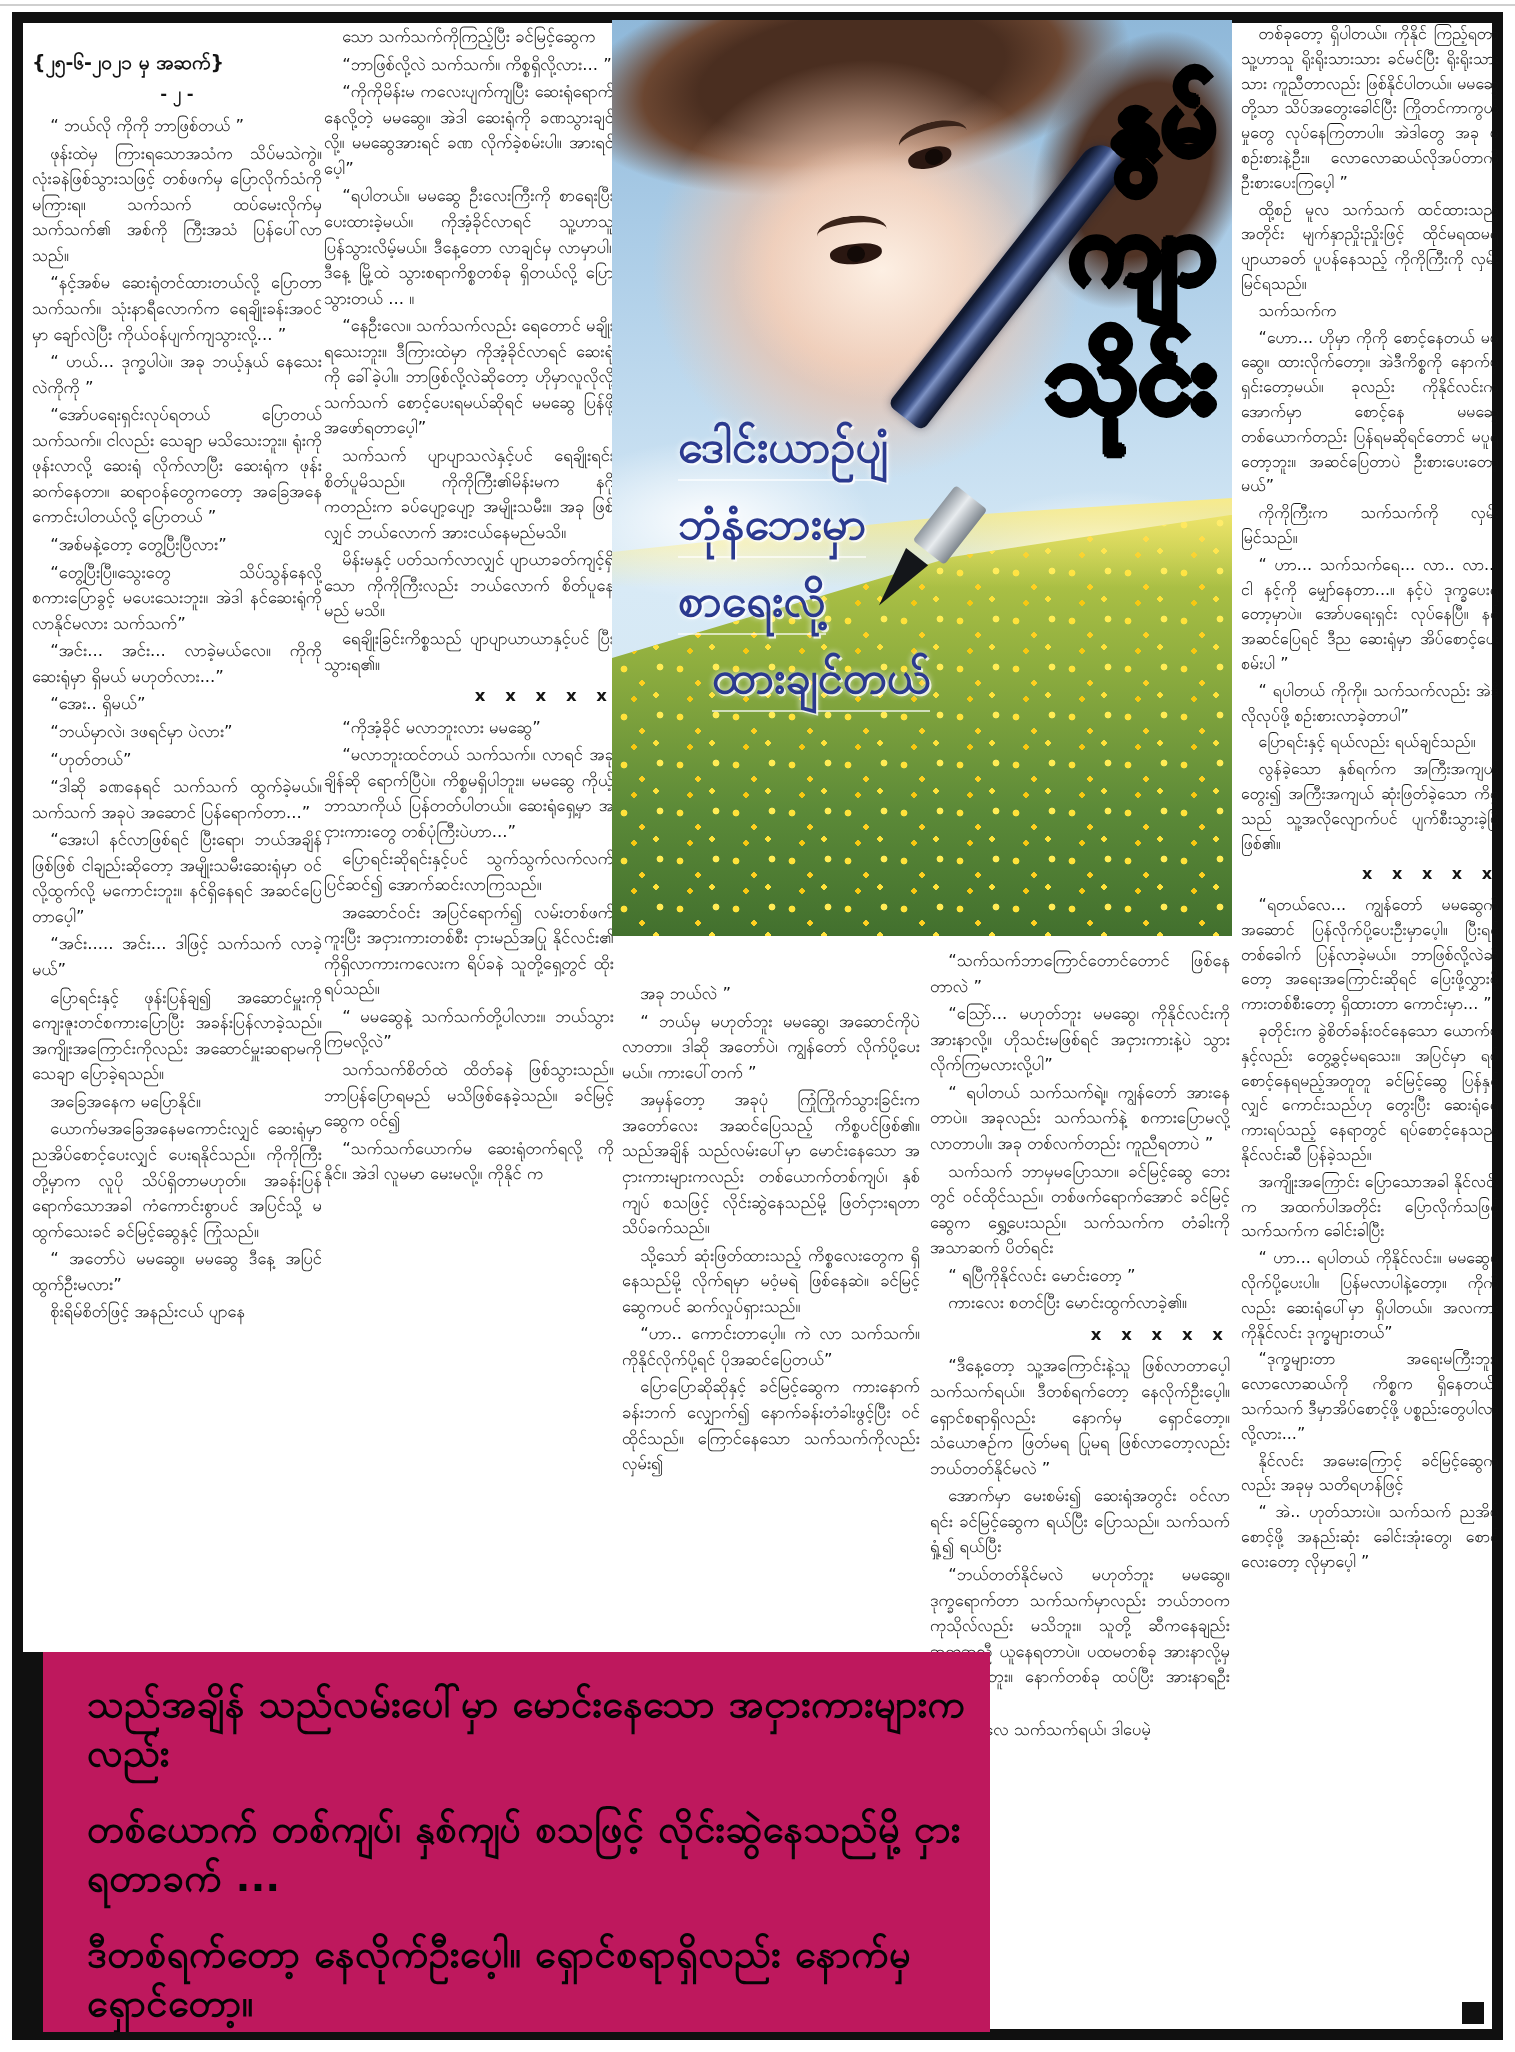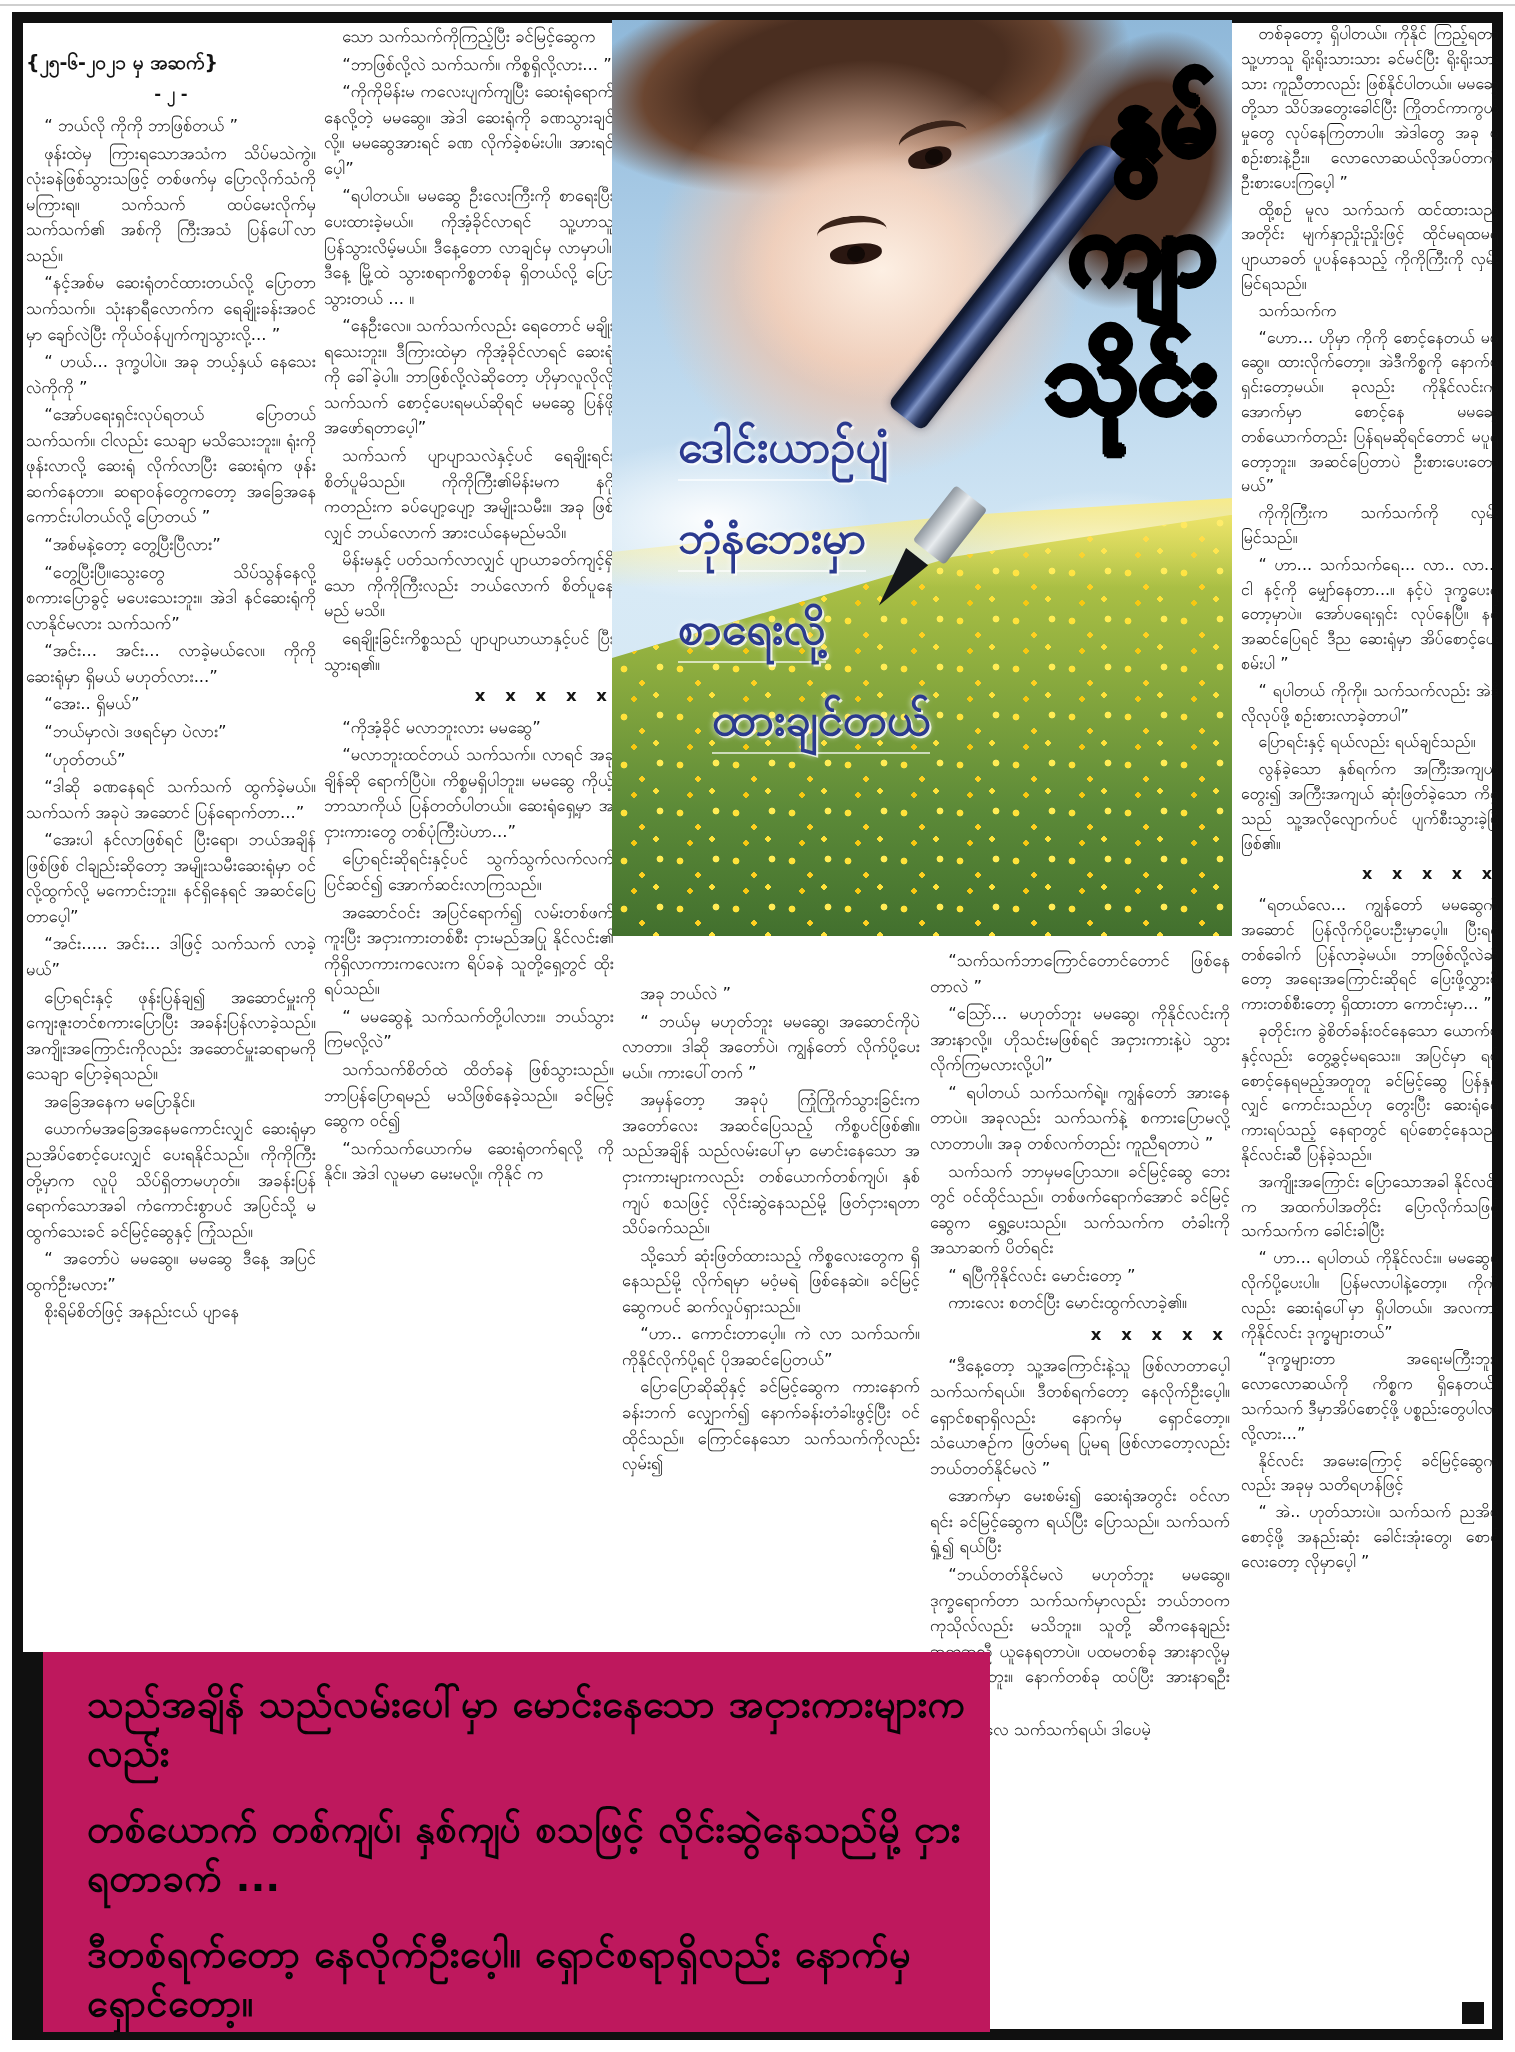--- a/index.html
+++ b/index.html
@@ -12,21 +12,21 @@
   .frame{position:absolute;left:12px;top:12px;right:12px;bottom:12px;border:11px solid #101010;pointer-events:none;}
   
   .col{
     position:absolute;overflow:hidden;text-align:justify;
     font-size:16.5px;line-height:1.55;
   }
   .col p.para{margin:0 0 2px 0;text-indent:1.1em;}
   .col p.note{font-weight:bold;text-indent:0;font-size:19px;margin-bottom:4px;}
   .col p.pagenum{text-align:center;text-indent:0;font-weight:bold;margin-bottom:6px;}
   .col p.sep{text-align:right;text-indent:0;font-weight:bold;letter-spacing:7px;margin:6px 0;}
-  #col-1{left:26px;top:48px;width:290px;height:1592px;}
+  #col-1{left:32px;top:48px;width:290px;height:1592px;}
   #col-2{left:324px;top:24px;width:290px;height:1618px;}
   #col-3{left:622px;top:948px;width:298px;height:694px;margin-top:33px;}
   #col-4{left:930px;top:948px;width:300px;height:1080px;}
   #col-5{left:1241px;top:22px;width:258px;height:2006px;font-size:16px;}
   
   .feature{
     position:absolute;left:612px;top:20px;width:620px;height:916px;overflow:hidden;
     background:linear-gradient(180deg,#8fb8d9 0%,#a9cbe6 22%,#c4ddf0 45%,#d8eaf6 62%,#cfe4f1 100%);
   }
   .cloud{position:absolute;background:radial-gradient(closest-side,rgba(255,255,255,.95),rgba(255,255,255,0));border-radius:50%;}
@@ -95,21 +95,21 @@
   .headline .hl{
     font-weight:bold;font-size:95px;line-height:1.36;color:#ffd81e;
     -webkit-text-stroke:5px #000;
     text-shadow:0 4px 0 #000,4px 0 0 #000,-4px 0 0 #000,0 -4px 0 #000;
     letter-spacing:2px;
   }
   .subtitle{position:absolute;left:66px;top:404px;width:350px;}
   .subtitle .sl{
     display:inline-block;font-weight:bold;font-size:45px;line-height:1.0;color:#2b3a8f;
     text-shadow:0 0 6px rgba(255,255,255,.95),2px 2px 0 rgba(255,255,255,.8);
-    border-bottom:2px solid rgba(255,255,255,.65);padding-bottom:10px;margin-bottom:34px;
+    border-bottom:2px solid rgba(255,255,255,.65);padding-bottom:10px;margin-bottom:20px;
   }
   
   .quote-box{
     position:absolute;left:16px;top:1652px;width:974px;height:380px;
     background:#be185d;border-left:27px solid #101010;
     padding:28px 10px 0 44px;box-sizing:border-box;overflow:hidden;
   }
   .quote-box .ql{
     margin:0 0 26px 0;font-weight:bold;font-size:38px;line-height:1.3;color:#050505;
     letter-spacing:.5px;

